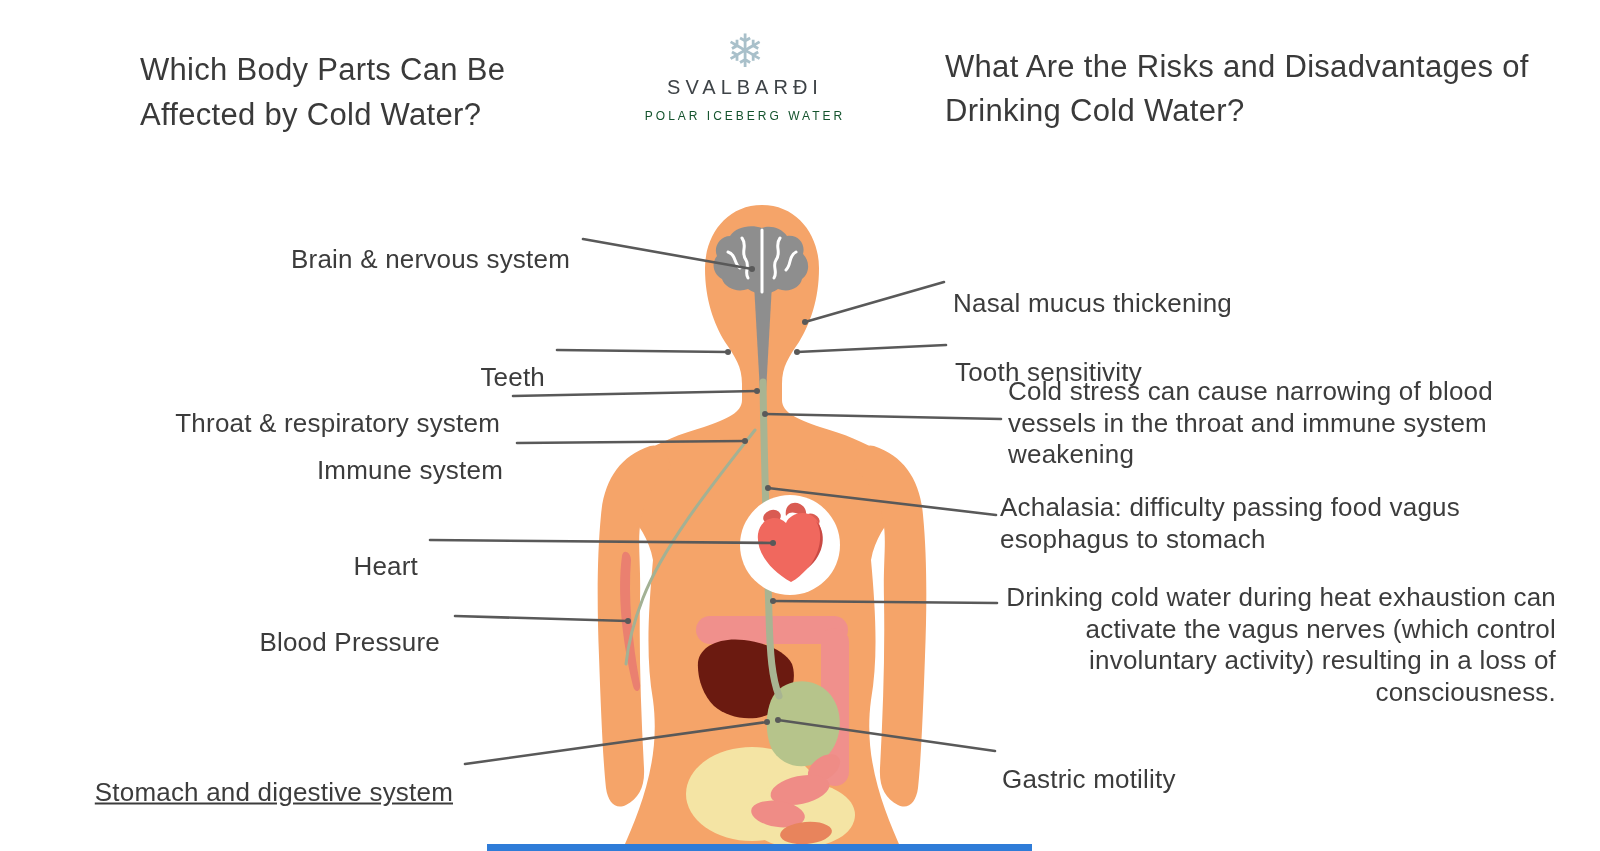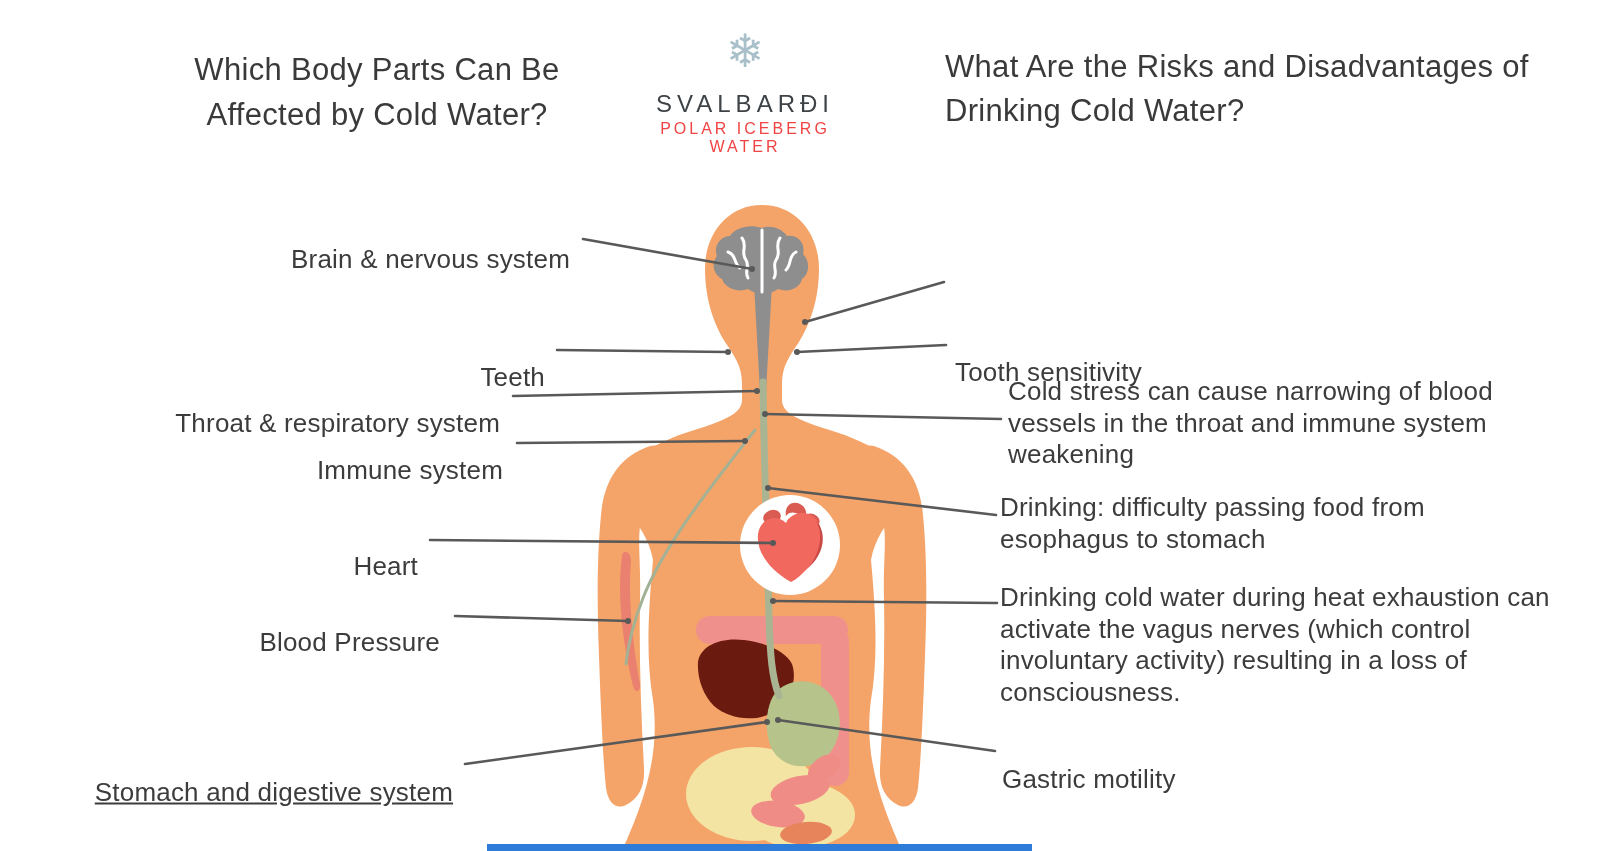--- a/index.html
+++ b/index.html
@@ -2,47 +2,47 @@
 <html><head>
 <meta charset="utf-8">
 <style>
   * { margin:0; padding:0; box-sizing:border-box; }
   html,body { background:#ffffff; }
   body { font-family:"Liberation Sans","DejaVu Sans",sans-serif; color:#3c3c3c; }
   .canvas { position:relative; width:1600px; height:851px; background:#ffffff; overflow:hidden; }
   .canvas > svg { position:absolute; left:0; top:0; }
 
   .heading { position:absolute; font-size:31px; line-height:1.45; color:#3a3a3a; letter-spacing:.3px; font-weight:400; }
-  .heading-left  { left:140px; top:48px; width:474px; text-align:center; }
+  .heading-left  { left:140px; top:48px; width:474px; }
   .heading-right { left:945px; top:45px; width:585px; line-height:1.42; }
 
   .logo { position:absolute; left:637px; top:28px; width:216px; text-align:center; }
   .logo-flake { font-family:"DejaVu Sans",sans-serif; font-size:46px; line-height:1; color:#a9c0ca; }
-  .logo-name  { margin-top:16px; font-size:24px; letter-spacing:5px; color:#3e4347; }
-  .logo-sub   { margin-top:2px; font-size:16px; letter-spacing:3px; color:#ef4444; }
+  .logo-name  { margin-top:2px; font-size:20px; letter-spacing:5px; color:#3e4347; }
+  .logo-sub   { margin-top:10px; font-size:12px; letter-spacing:3px; color:#14532d; }
 
   .lbl { position:absolute; font-size:26px; color:#3c3c3c; letter-spacing:.2px; }
   .one { white-space:nowrap; transform:translateY(-50%);margin-top:27px; }
   .multi { line-height:1.22; }
 
   
   .ll-0 { right:1030px; top:232px; }
   .ll-1 { right:1055px; top:350px; }
   .ll-2 { right:1100px; top:396px; }
   .ll-3 { right:1097px; top:443px; }
   .ll-4 { right:1182px; top:539px;text-align:center; }
   .ll-5 { right:1160px; top:615px; }
   .ll-6 { right:1147px; top:765px;text-decoration:underline; }
 
   
   .rl-0 { left:953px;  top:276px; }
   .rl-1 { left:955px;  top:345px; }
   .rl-2 { left:1008px; top:376px; width:500px; }
   .rl-3 { left:1000px; top:492px; width:470px; }
-  .rl-4 { left:1000px; top:582px; width:556px; }
+  .rl-4 { left:1000px; top:582px; width:556px;text-align:right; }
   .rl-5 { left:1002px; top:752px; }
 </style>
 </head>
 <body>
 
 <div class="canvas">
 
   <svg width="1600" height="851" viewBox="0 0 1600 851" aria-hidden="true">
 
     <path fill="#F5A469" d="M 762 205
@@ -207,19 +207,20 @@
   </div>
 
   <div class="lbl one ll-0">Brain &amp; nervous system</div>
   <div class="lbl one ll-1">Teeth</div>
   <div class="lbl one ll-2">Throat &amp; respiratory system</div>
   <div class="lbl one ll-3">Immune system</div>
   <div class="lbl one ll-4">Heart</div>
   <div class="lbl one ll-5">Blood Pressure</div>
   <div class="lbl one ll-6">Stomach and digestive system</div>
 
+  <div class="lbl one rl-0">Nasal mucus thickening</div>
   <div class="lbl multi rl-2">Cold stress can cause narrowing of blood vessels in the throat and immune system weakening</div>
   <div class="lbl one rl-1">Tooth sensitivity</div>
-  <div class="lbl multi rl-3">Drinking: difficulty passing food from esophagus to stomach</div>
+  <div class="lbl multi rl-3">Achalasia: difficulty passing food vagus esophagus to stomach</div>
   <div class="lbl multi rl-4">Drinking cold water during heat exhaustion can activate the vagus nerves (which control involuntary activity) resulting in a loss of consciousness.</div>
   <div class="lbl one rl-5">Gastric motility</div>
 
 </div>
 
 </body></html>

